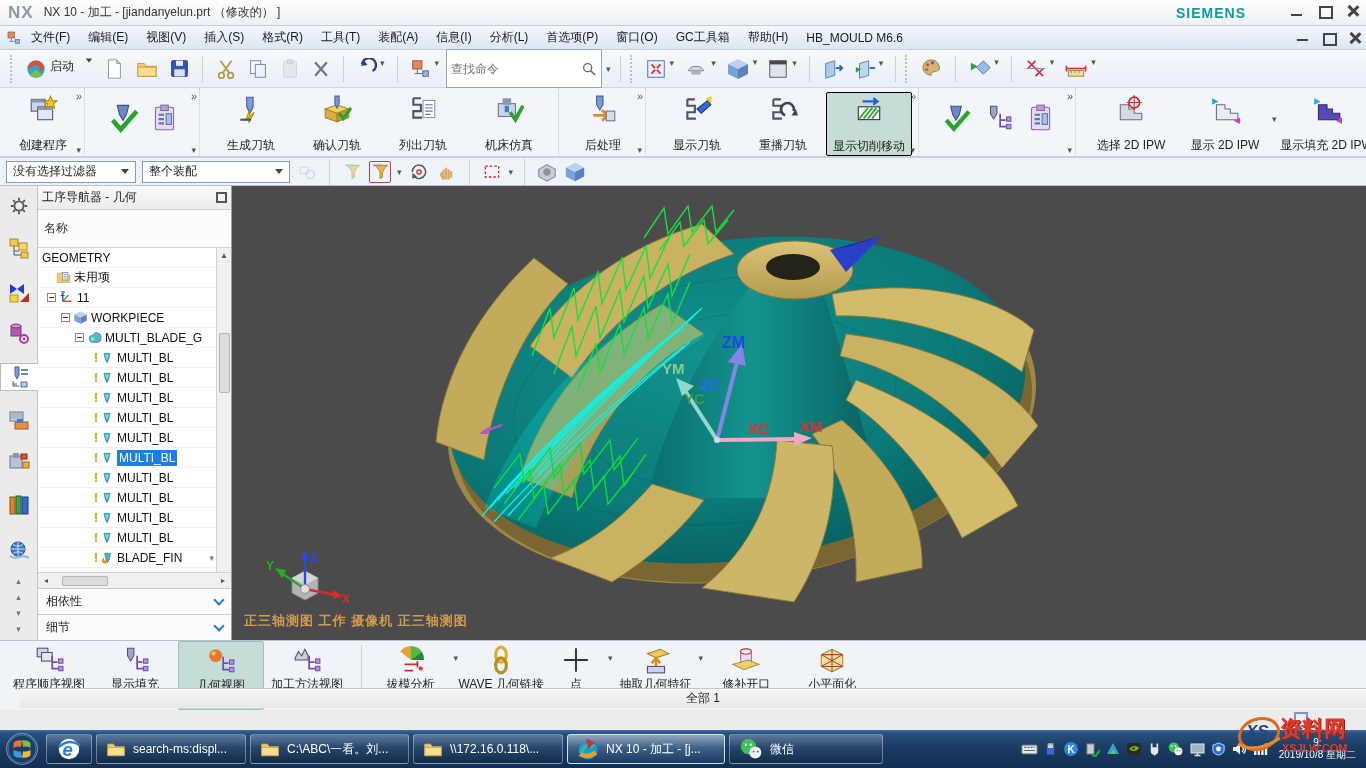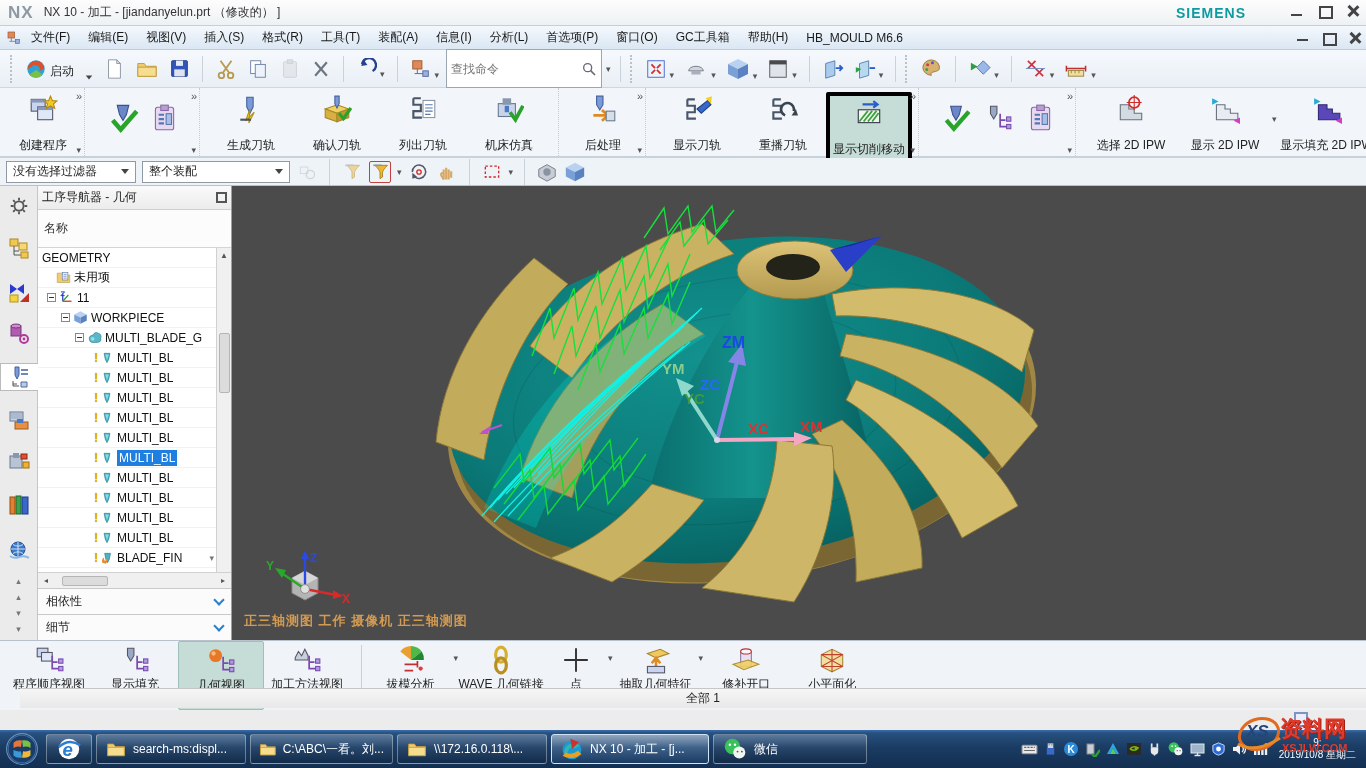--- a/index.html
+++ b/index.html
@@ -19,33 +19,33 @@
   .wb-cls::before,.wb-cls::after{content:"";position:absolute;left:6px;top:0;width:2.5px;height:14px;background:#444;}
   .wb-cls::before{transform:rotate(45deg);} .wb-cls::after{transform:rotate(-45deg);}
   
   #menubar{left:0;top:26px;width:1366px;height:24px;background:linear-gradient(#f3f8fd,#dbe7f3);border-bottom:1px solid #c2ccd8;display:flex;align-items:center;padding-left:6px;}
   .menuitem{padding:3px 9px;font-size:12px;color:#1a1a1a;cursor:default;}
   #menubar .winbtns{top:5px;} #menubar .wb{width:12px;height:12px;} 
   
   #toolbar{left:0;top:50px;width:1366px;height:38px;background:linear-gradient(#f6f9fc,#e9eff6);border-bottom:1px solid #cfd6de;display:flex;align-items:center;gap:4px;padding-left:10px;}
   .tsep{width:1px;height:26px;background:#c9d1da;margin:0 5px;}
   .drag{width:4px;height:28px;border-left:2px dotted #b9c2cc;margin-right:4px;}
-  .tbtn{display:flex;align-items:flex-end;gap:3px;padding:2px 3px;border-radius:3px;cursor:pointer;}
+  .tbtn{display:flex;align-items:flex-start;gap:3px;padding:2px 3px;border-radius:3px;cursor:pointer;}
   .dda{font-size:9px;color:#555;}
   #searchbox{display:flex;align-items:center;border:1px solid #9aa6b2;background:#fff;height:39px;width:156px;padding:0 4px;}
   #searchbox input{border:0;outline:0;flex:1;font-size:12px;width:110px;}
   .startlbl{font-size:12px;}
   
   #ribbon{left:0;top:88px;width:1366px;height:70px;background:#f2f6fa;border-bottom:2px solid #c9d2db;display:flex;}
   .rgroup{position:relative;display:flex;align-items:flex-start;padding:4px 6px 12px 8px;border-right:1px dotted #c3ccd6;}
   .rgroup .ovf{position:absolute;right:2px;top:2px;font-size:11px;color:#555;}
   .rgroup .more{position:absolute;right:3px;bottom:1px;font-size:9px;color:#555;}
   .rbtn{width:86px;text-align:center;cursor:pointer;padding:2px 1px;border-radius:2px;}
   .rbtn .lbl{font-size:12px;line-height:14px;color:#222;display:block;margin-top:14px;}
-  .rbtn.active{background:#c6dcd7;border:4px solid #000000;}
+  .rbtn.active{background:#c6dcd7;border:1px solid #000000;}
   .smallicons{display:flex;gap:10px;align-items:center;height:52px;padding:0 14px;}
   
   #selbar{left:0;top:158px;width:1366px;height:28px;background:#eef3f8;border-bottom:1px solid #b9c2cc;display:flex;align-items:center;gap:6px;padding-left:6px;}
   .sel{height:22px;border:1px solid #8f9aa6;background:#fff;display:flex;align-items:center;justify-content:space-between;padding:0 6px;font-size:12px;cursor:pointer;}
   .caret{width:0;height:0;border-left:4px solid transparent;border-right:4px solid transparent;border-top:5px solid #444;margin-left:8px;}
   .chip{width:22px;height:22px;display:flex;align-items:center;justify-content:center;border-radius:2px;cursor:pointer;}
   
   #resbar{left:0;top:186px;width:38px;height:454px;background:#ebebeb;border-right:1px solid #c5c5c5;display:flex;flex-direction:column;align-items:center;padding-top:6px;gap:14px;}
   .ritem{width:34px;height:30px;display:flex;align-items:center;justify-content:center;cursor:pointer;}
   .ritem.active{background:#fff;border:1px solid #bbb;border-right:0;width:38px;}
@@ -1274,21 +1274,21 @@
         <svg class="i" width="26" height="26">
           <use href="#sy-ie"></use>
         </svg>
       </span>
     <span class="task" style="width:150px">
       <svg class="i" width="22" height="20">
           <use href="#sy-folder"></use>
         </svg>
       <span>search-ms:displ...</span>
     </span>
-    <span class="task" style="width:143px">
+    <span class="task" style="width:159px">
       <svg class="i" width="22" height="20">
           <use href="#sy-folder"></use>
         </svg>
       <span>C:\ABC\一看。刘...</span>
     </span>
     <span class="task" style="width:150px">
       <svg class="i" width="22" height="20">
           <use href="#sy-folder"></use>
         </svg>
       <span>\\172.16.0.118\...</span>

